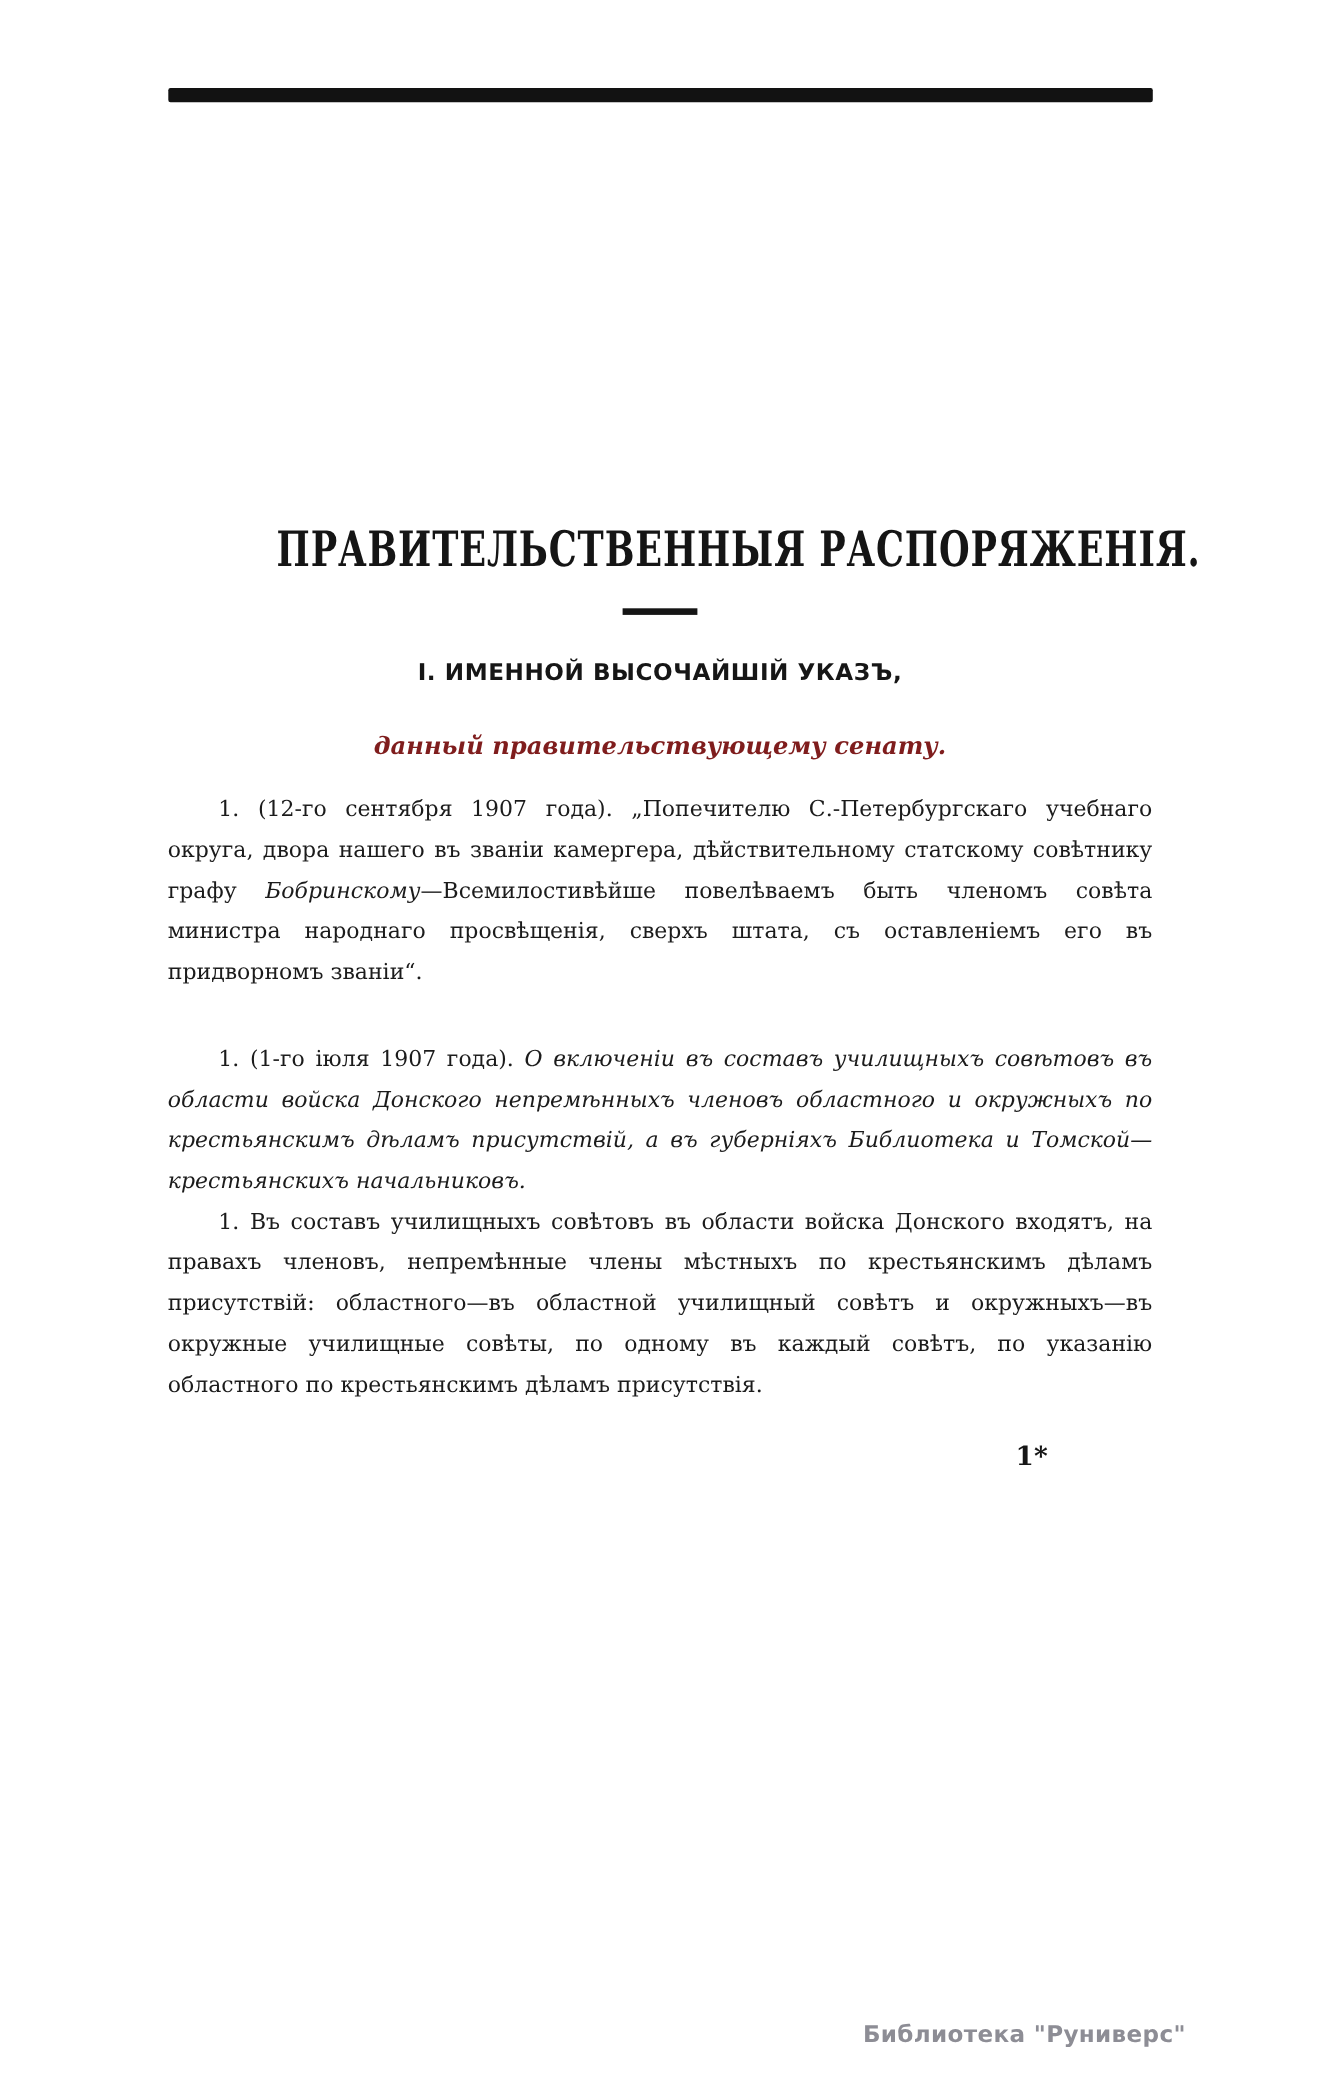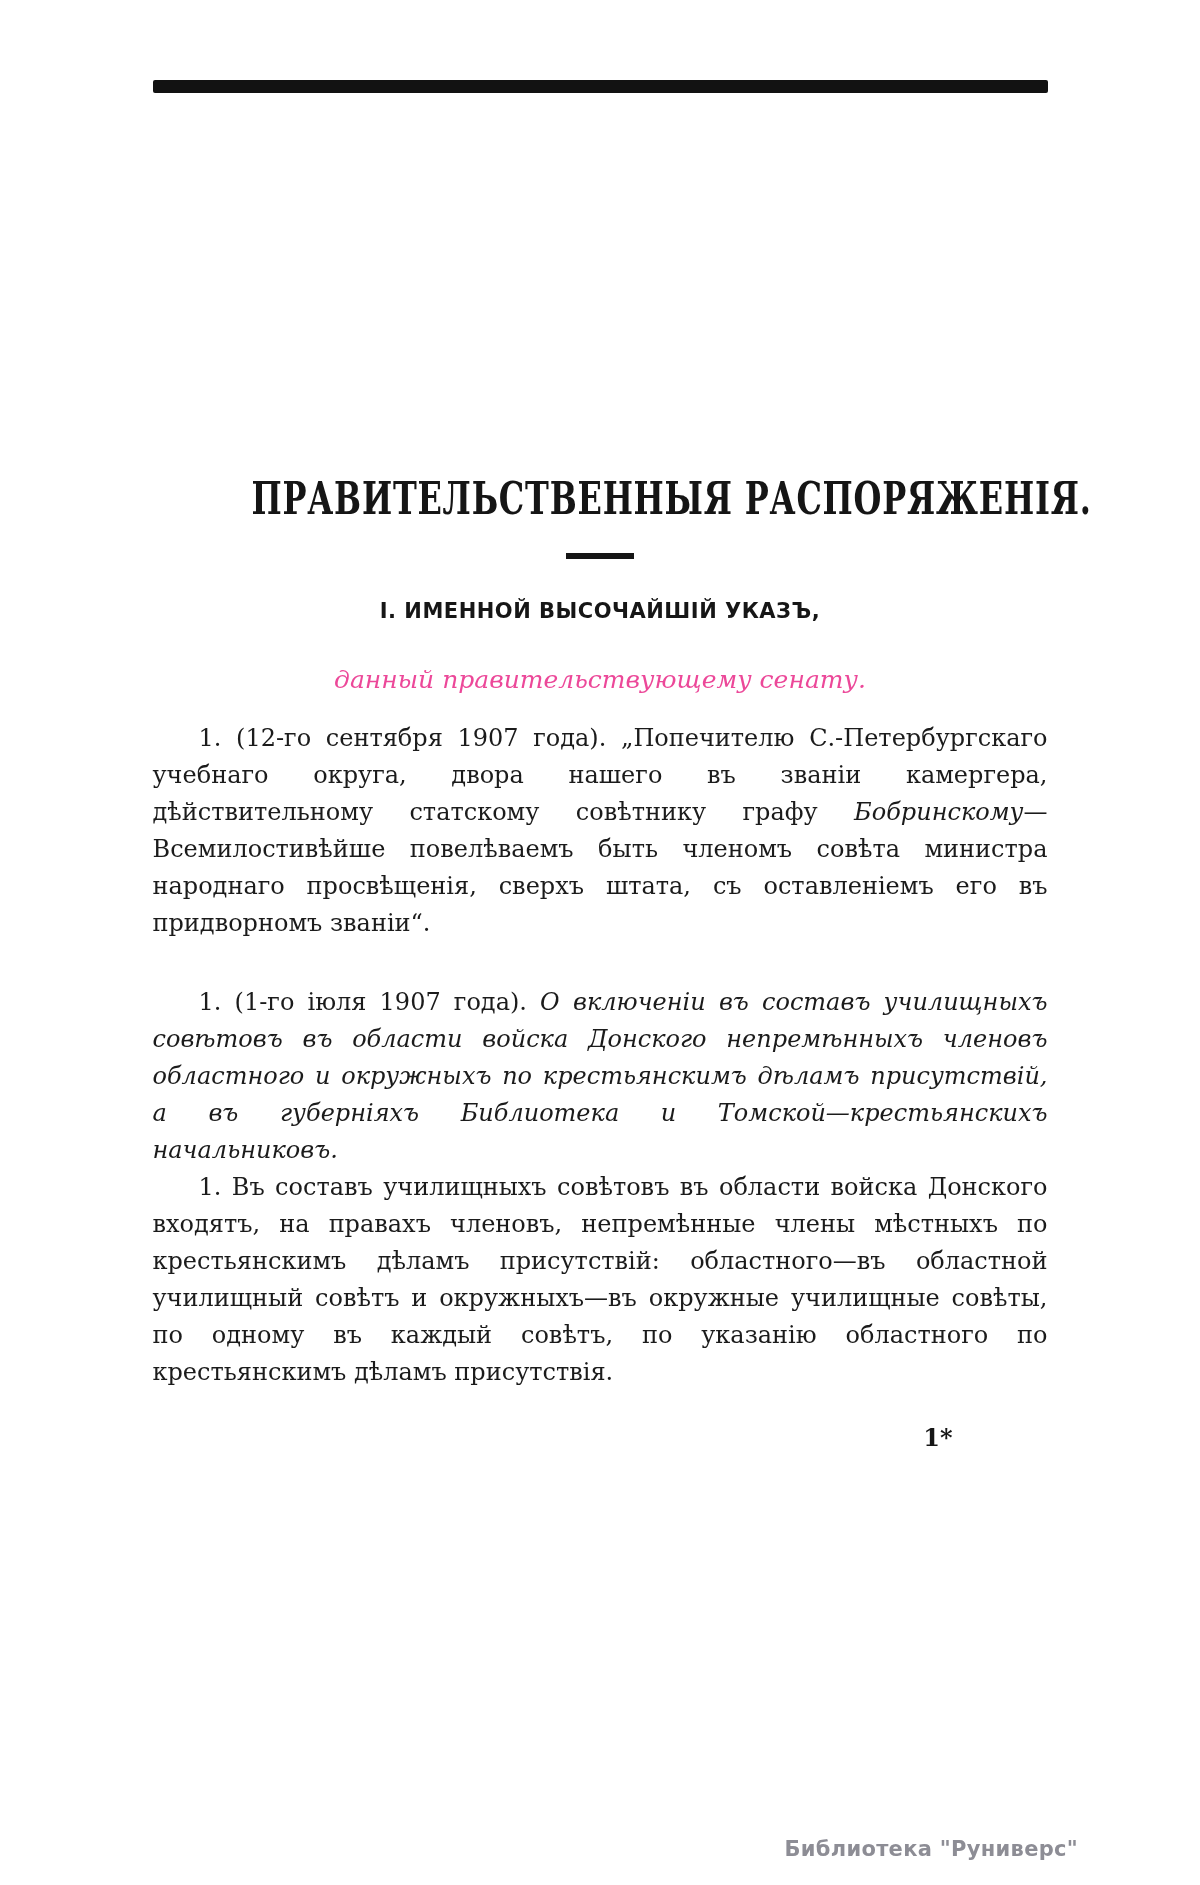--- a/index.html
+++ b/index.html
@@ -46,25 +46,26 @@
     font-size: 21px;
     letter-spacing: 0.5px;
     color: #161616;
   }
   .h-sec1 { margin-top: 40px; }
   .h-sec2 { margin-top: 44px; }
   .subtitle {
     margin-top: 42px;
     text-align: center;
     font-style: italic;
-    font-size: 25px;
-    color: #ec4899;
+    font-size: 22px;
+    color: #7f1d1d;
+    font-weight: bold;
   }
   .body-text p {
-    font-size: 24px;
+    font-size: 20px;
     line-height: 37px;
     text-align: justify;
     text-indent: 46px;
     color: #1b1b1b;
   }
   .para-1 { margin-top: 26px; }
   .para-subject { margin-top: 42px; }
   .para-tight { margin-top: 6px; }
   .italic { font-style: italic; }
   .page-marker {

